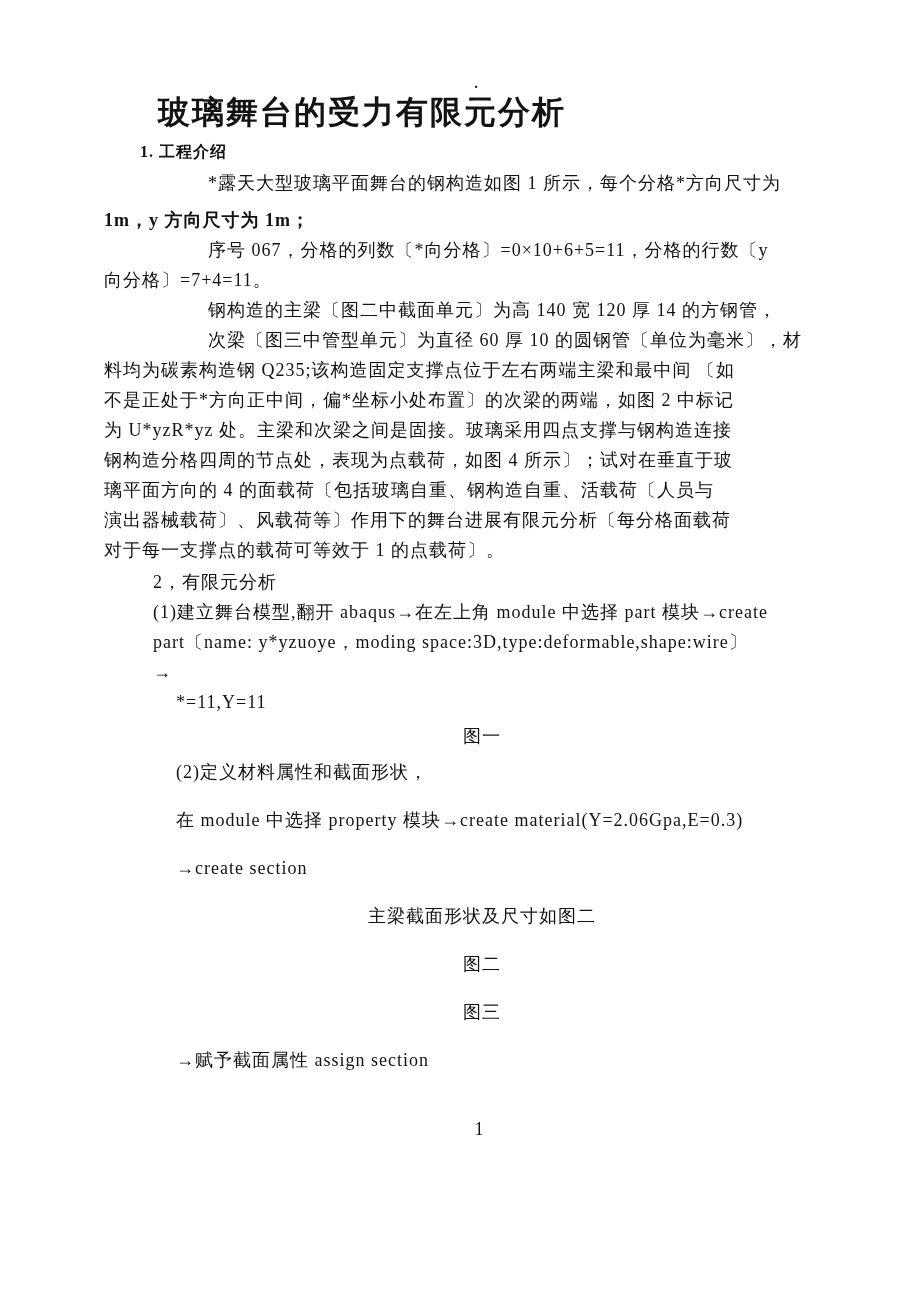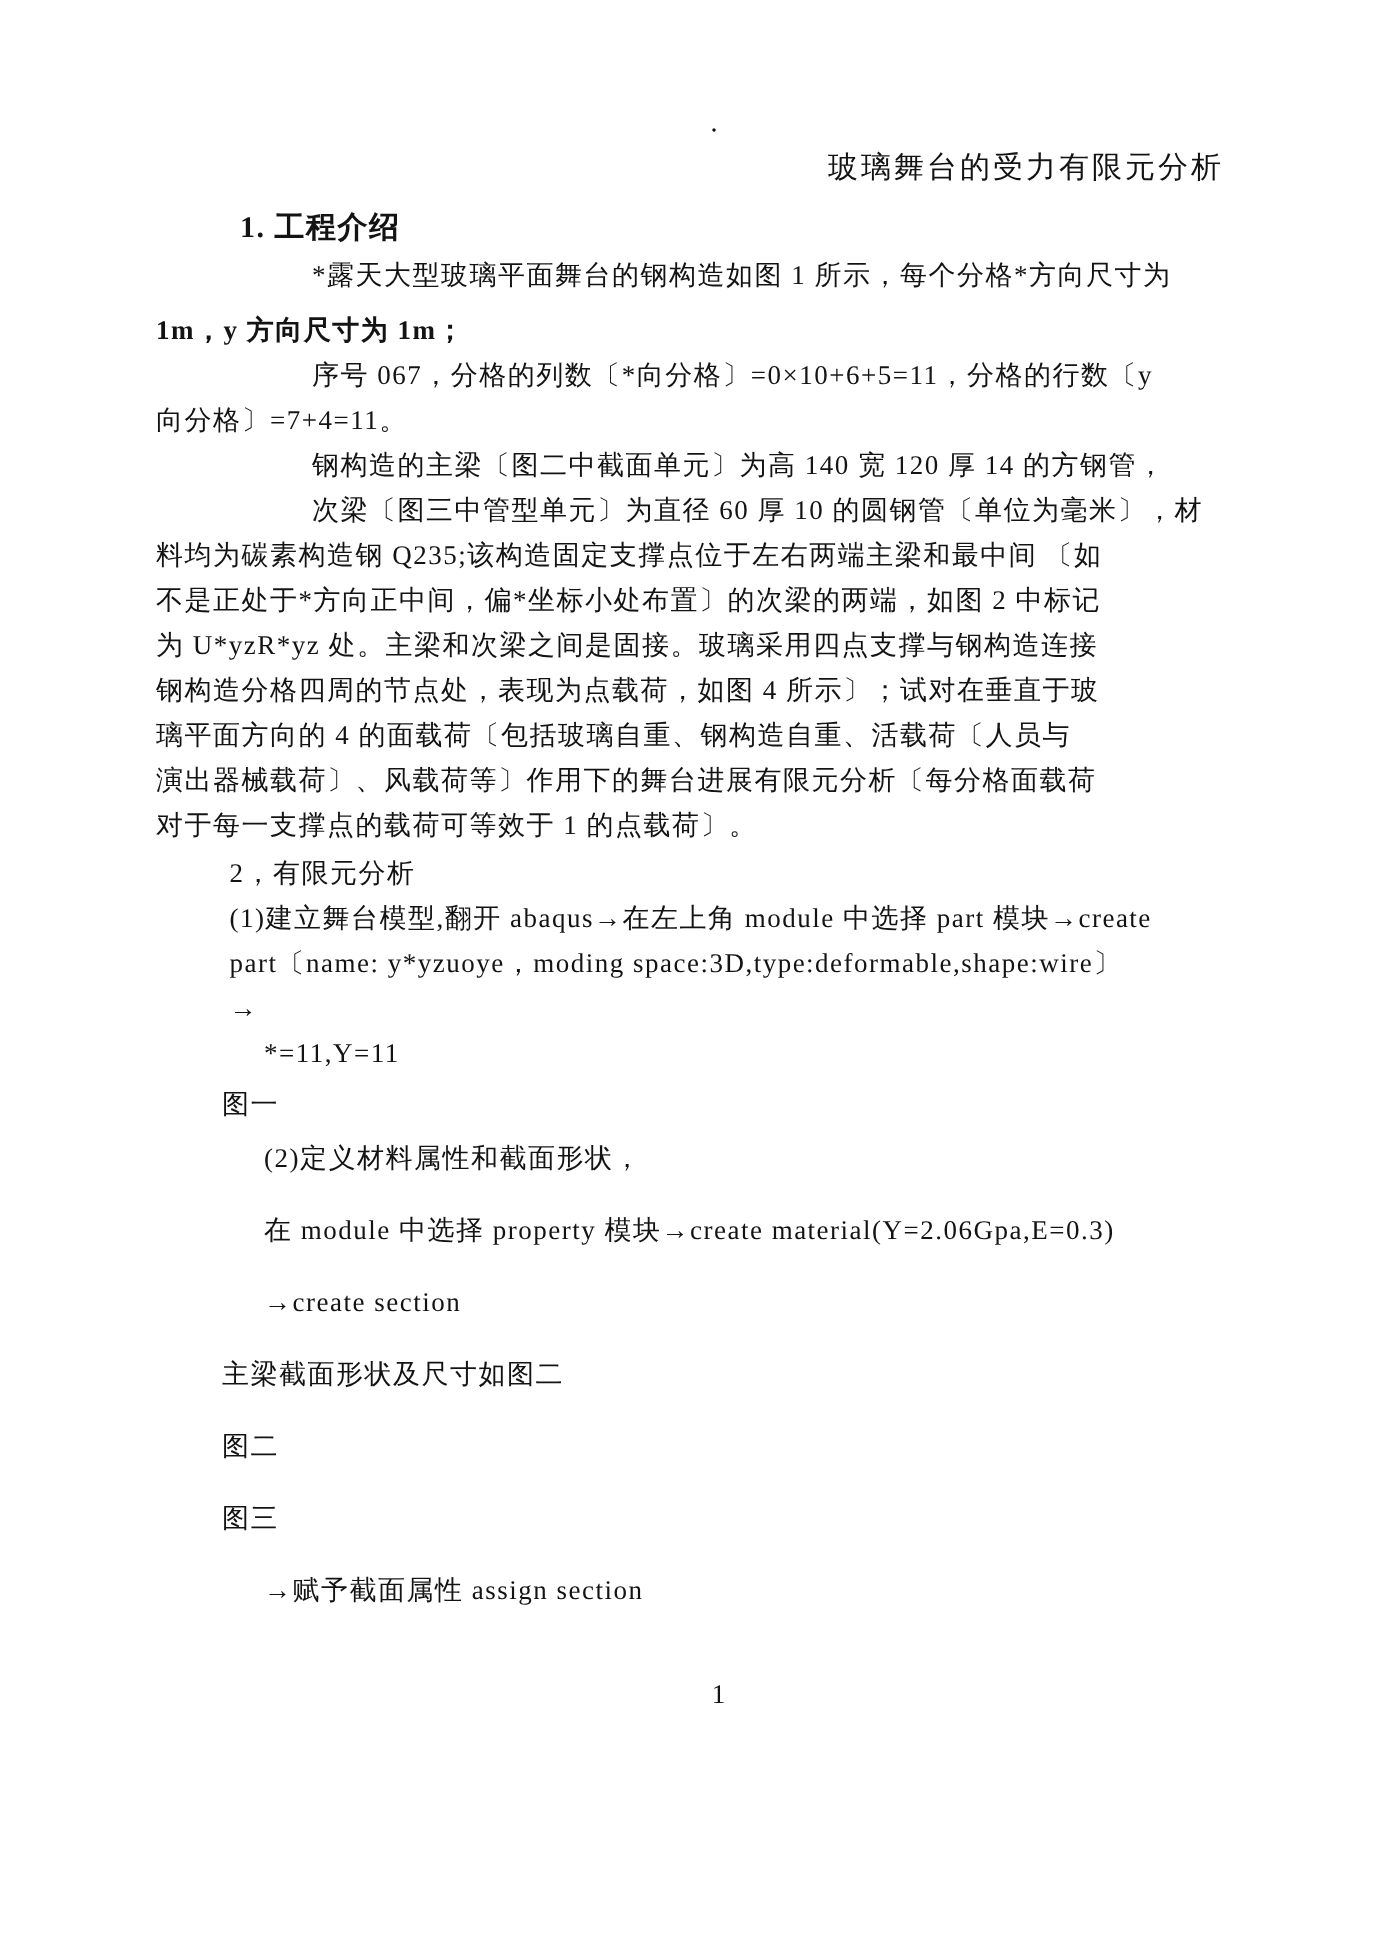--- a/index.html
+++ b/index.html
@@ -23,43 +23,43 @@
   }
   .top-dot {
     height: 12px;
     line-height: 12px;
     font-size: 14px;
     font-weight: bold;
     text-align: center;
     text-indent: 32px;
   }
   .title {
-    font-size: 20px;
-    font-weight: normal;
+    font-size: 32px;
+    font-weight: bold;
     line-height: 36px;
-    text-align: right;
+    text-align: left;
     text-indent: 54px;
     letter-spacing: 2px;
   }
   .h1 {
-    font-size: 20px;
+    font-size: 16px;
     font-weight: bold;
     line-height: 32px;
     margin-top: 6px;
-    margin-left: 56px;
+    margin-left: 36px;
     letter-spacing: 1px;
   }
   .line {
     font-size: 18px;
     height: 30px;
     line-height: 30px;
     letter-spacing: 1px;
     white-space: nowrap;
   }
-  .center   { text-indent: 44px; }
+  .center   { text-align: center; text-indent: 44px; }
   .ind-xl   { margin-left: 104px; }
   .ind-md   { margin-left: 72px; }
   .ind-q    { margin-left: 49px; }
   .ind-xs   { margin-left: 16px; }
   .mt2  { margin-top: 2px; }
   .mt4  { margin-top: 4px; }
   .mt6  { margin-top: 6px; }
   .mt7  { margin-top: 7px; font-weight: bold; }
   .mt18 { margin-top: 18px; }
   .page-number {

